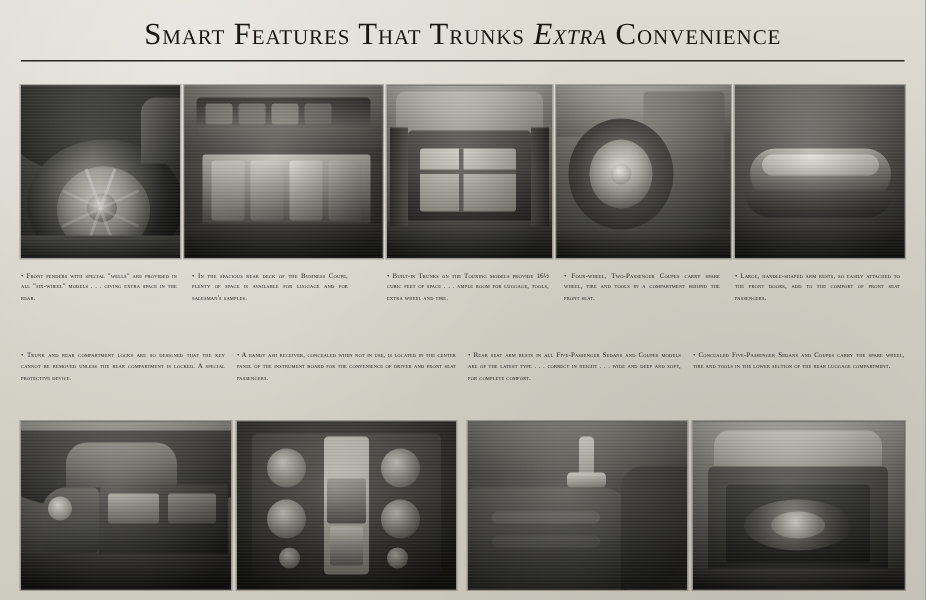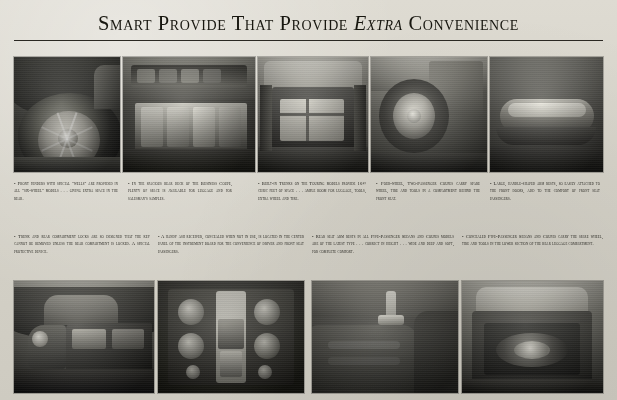--- a/index.html
+++ b/index.html
@@ -97,21 +97,21 @@
   .sh { position: absolute; }
 </style>
 </head>
 <body>
 
 <div class="page">
   <div class="paper-grain"></div>
   <div class="content">
 
     <div class="headline">
-      <span>Smart Provide That Provide </span><span class="ital">Extra</span><span> Convenience</span>
+      <span>Smart Features That Trunks </span><span class="ital">Extra</span><span> Convenience</span>
     </div>
     <div class="rule"></div>
 
     <div class="photo" style="left:14px; top:57px; width:106px; height:115px;">
       <div class="inner" style="background:linear-gradient(160deg,#6f6f68 0%,#3b3b36 40%,#232320 100%);">
         <div class="sh" style="left:-8px;top:-10px;width:130px;height:70px;background:linear-gradient(180deg,#4a4a44,#1e1e1b);border-radius:0 0 60% 45%;"></div>
         <div class="sh" style="left:4px;top:36px;width:104px;height:86px;border-radius:50%;background:radial-gradient(circle at 42% 40%,#8d8d85 0%,#58584f 30%,#22221f 62%,#111 100%);"></div>
         <div class="sh" style="left:24px;top:54px;width:62px;height:58px;border-radius:50%;background:radial-gradient(circle at 45% 40%,#d8d6cd 0%,#9c9a91 42%,#4c4b45 78%,#232320 100%);"></div>
         <div class="sh" style="left:44px;top:72px;width:20px;height:19px;border-radius:50%;background:radial-gradient(circle at 40% 35%,#efeee7,#7e7c73 70%,#3b3a35);"></div>
         <div class="sh" style="left:52px;top:54px;width:2px;height:56px;background:rgba(255,255,255,0.35);transform-origin:50% 50%;transform:rotate(20deg);"></div>

